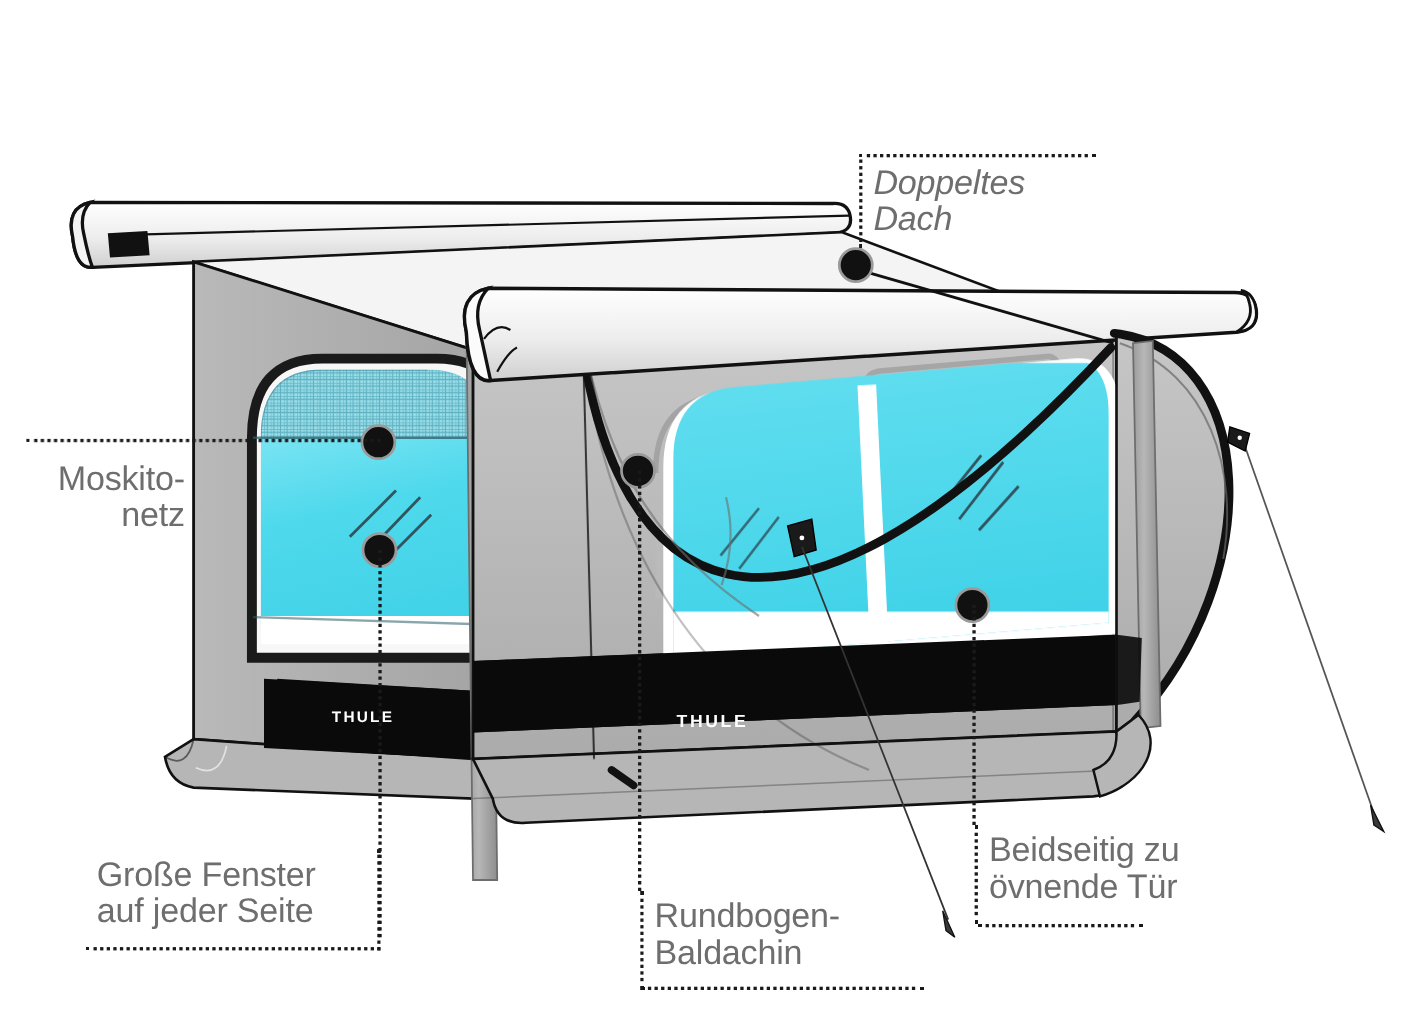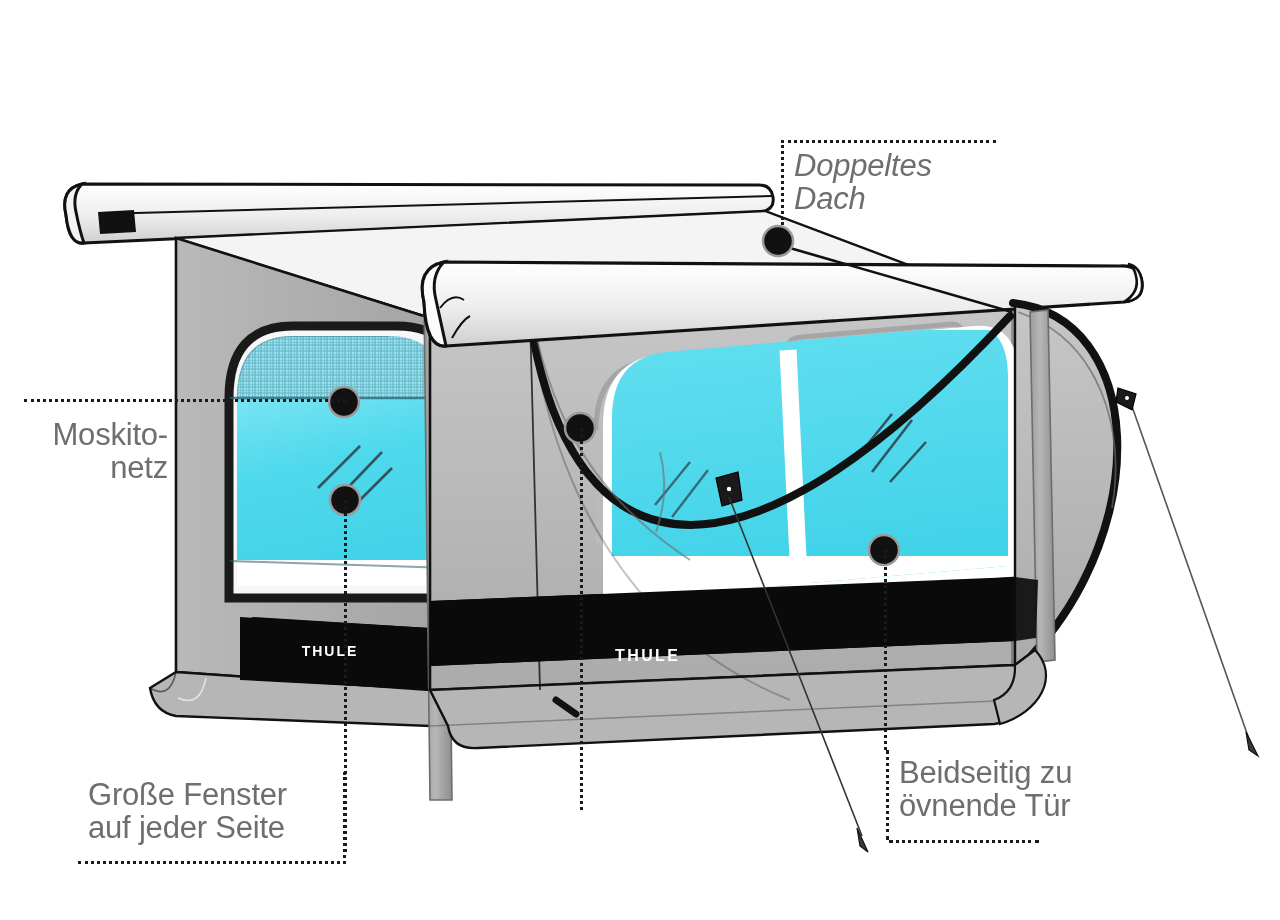--- a/index.html
+++ b/index.html
@@ -257,17 +257,19 @@
 
   <div class="callout cl-doppeltes">Doppeltes
 Dach</div>
 
   <div class="callout cl-moskito">Moskito-
 netz</div>
 
   <div class="callout cl-grosse">Große Fenster
 auf jeder Seite</div>
 
+  <div class="callout cl-rund">Rundbogen-
+Baldachin</div>
 
   <div class="callout cl-beid">Beidseitig zu
 övnende Tür</div>
 
 </div>
 
 </body></html>

